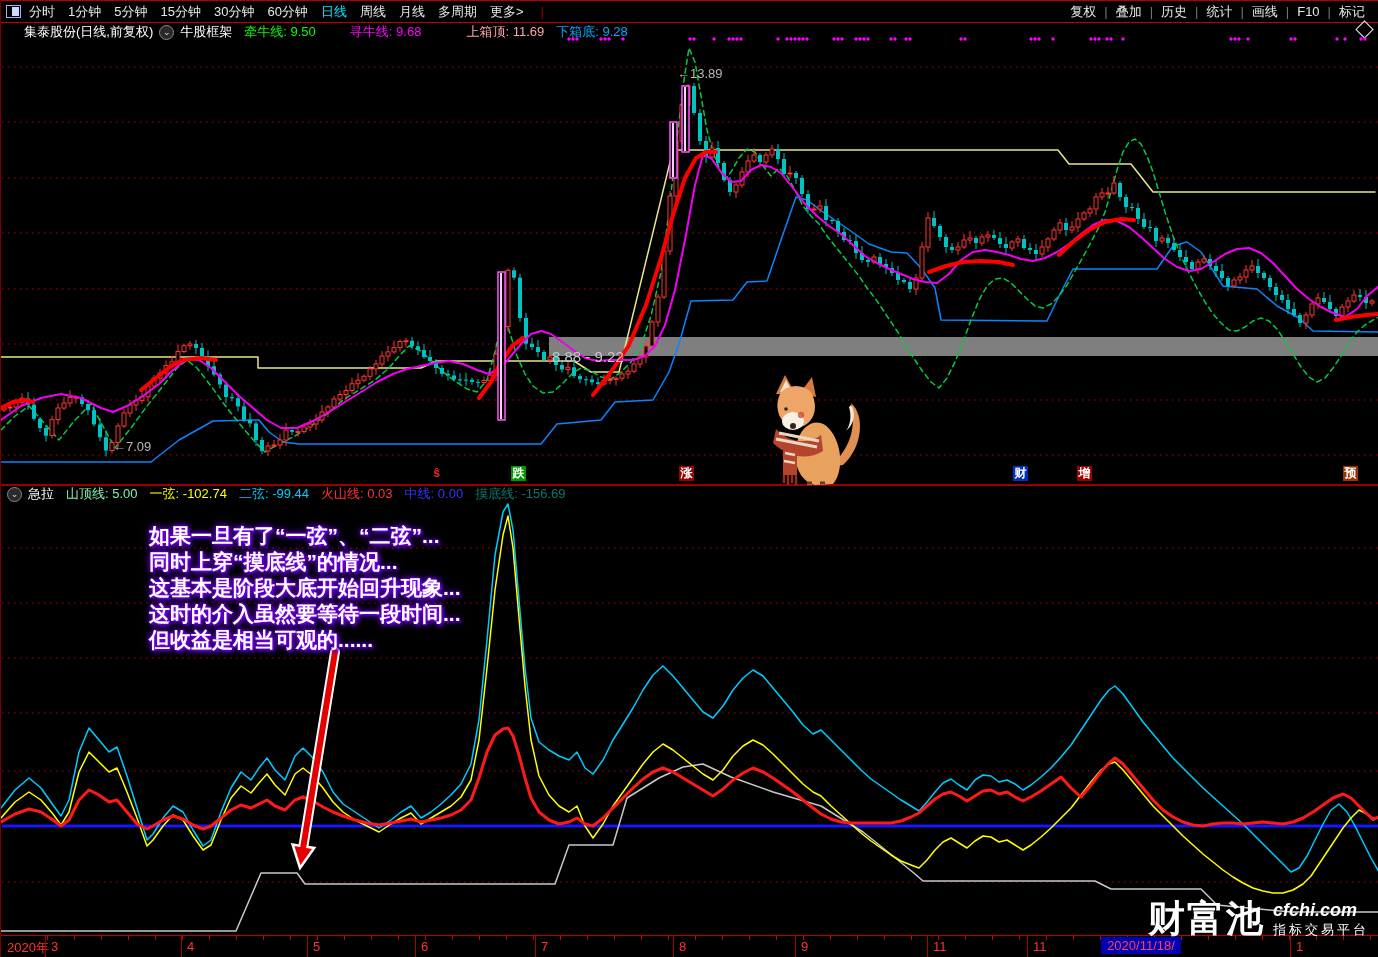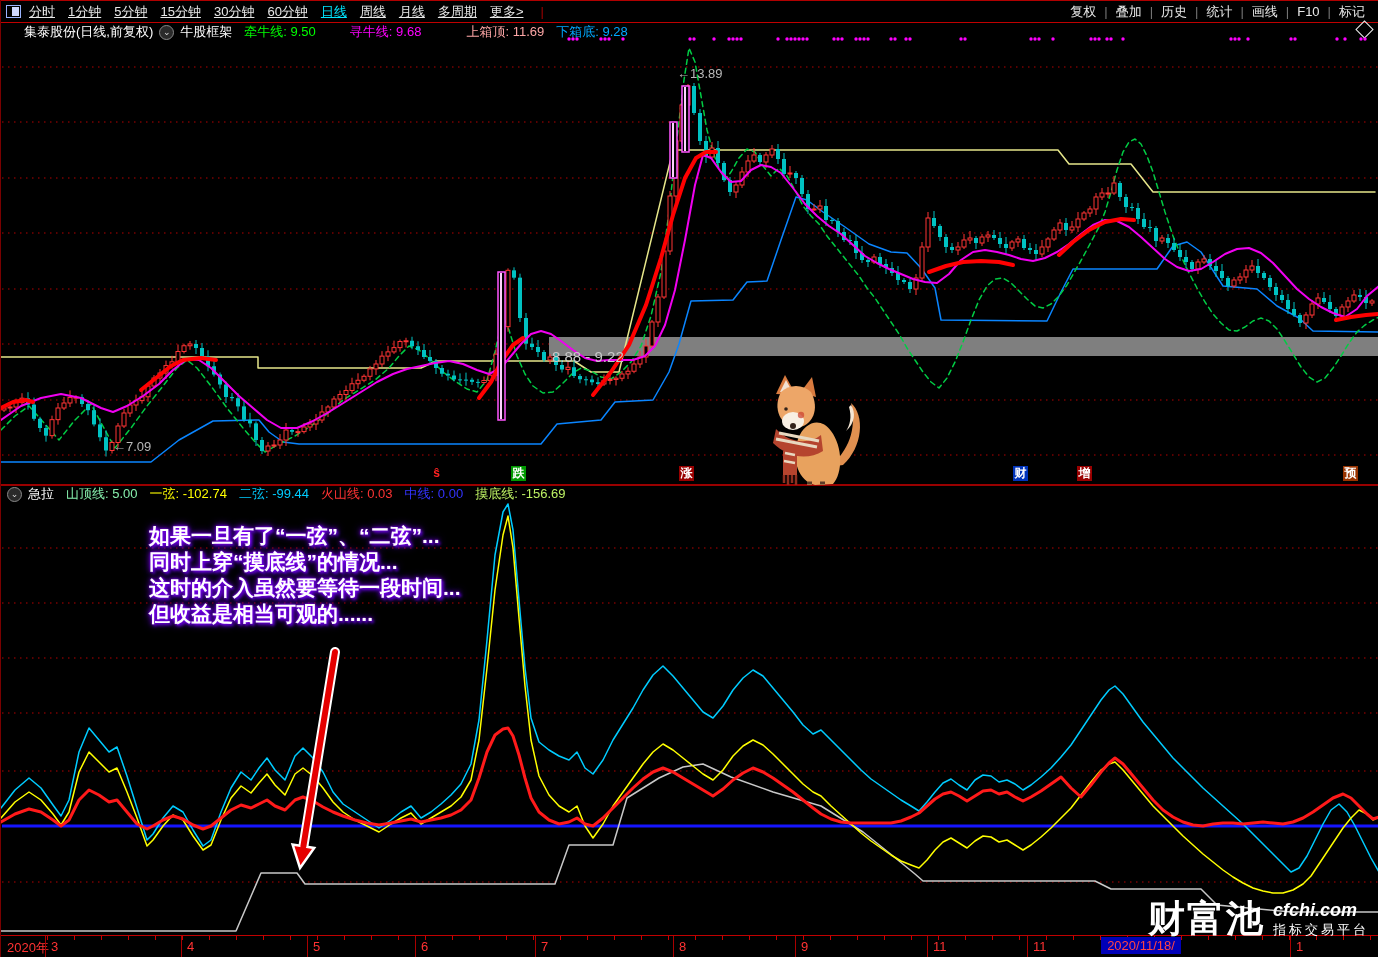--- a/index.html
+++ b/index.html
@@ -3,21 +3,21 @@
 <meta charset="utf-8">
 <style>
   html,body{margin:0;padding:0;background:#000;}
   #app{position:relative;width:1378px;height:957px;background:#000;overflow:hidden;
        font-family:"Liberation Sans","DejaVu Sans",sans-serif;border-left:1px solid #7a0000;border-right:1px solid #7a0000;}
   
   #toolbar{position:absolute;left:0;top:0;width:100%;height:21px;border-top:1px solid #b00000;border-bottom:1px solid #c00000;
            display:flex;align-items:center;font-size:13px;color:#e8e8e8;}
   #toolbar .win-icon{width:13px;height:11px;border:1px solid #9ab4ff;margin:0 8px 0 5px;position:relative;}
   #toolbar .win-icon::after{content:"";position:absolute;left:5px;top:1px;right:1px;bottom:1px;background:#cfd8ff;}
-  .period{margin-right:13px;cursor:default;white-space:nowrap;text-decoration:underline;}
+  .period{margin-right:13px;cursor:default;white-space:nowrap;}
   .period.active{color:#00e5ff;}
   #toolbar .tb-sep{color:#a00000;margin:0 4px;}
   #toolbar-right{margin-left:auto;display:flex;align-items:center;margin-right:6px;}
   #toolbar-right .rt{padding:0 8px;white-space:nowrap;}
   #toolbar-right .vsep{color:#777;}
   
   #titlebar{position:absolute;left:0;top:22px;width:100%;height:20px;display:flex;align-items:center;font-size:13px;color:#fff;}
   #titlebar .stock{margin-left:23px;}
   .circ-icon{width:13px;height:13px;border-radius:50%;background:#2a2a2a;border:1px solid #888;color:#ddd;
              font-size:9px;line-height:12px;text-align:center;margin:0 6px;}
@@ -668,26 +668,27 @@
   <div id="band-label" style="left:551px;top:348px;">8.88 - 9.22</div>
 
   <div id="pane2-header">
     <span class="circ-icon">⌄</span>
     <span class="kv">急拉</span>
     <span class="kv" style="color: #86efac;"><span>山顶线:</span> <span>5.00</span></span>
     <span class="kv" style="color: rgb(255, 255, 0);"><span>一弦:</span> <span>-102.74</span></span>
     <span class="kv" style="color: rgb(0, 204, 255);"><span>二弦:</span> <span>-99.44</span></span>
     <span class="kv" style="color: rgb(255, 51, 51);"><span>火山线:</span> <span>0.03</span></span>
     <span class="kv" style="color: rgb(51, 51, 255);"><span>中线:</span> <span>0.00</span></span>
-    <span class="kv" style="color: #bef264;"><span>摸底线:</span> <span>-156.69</span></span>
+    <span class="kv" style="color: #0f766e;"><span>摸底线:</span> <span>-156.69</span></span>
   </div>
 
   <div id="note-block">
     <div>如果一旦有了“一弦”、“二弦”...</div>
     <div>同时上穿“摸底线”的情况...</div>
+    <div>这基本是阶段大底开始回升现象...</div>
     <div>这时的介入虽然要等待一段时间...</div>
     <div>但收益是相当可观的......</div>
   </div>
 
   <svg id="fox" width="105" height="118" viewBox="0 0 105 118">
     <path d="M80,96 C100,78 102,46 88,34 C94,60 86,82 66,98 Z" fill="#e09050"></path>
     <path d="M86,38 C89,48 87,56 83,62 C92,54 93,44 88,36 Z" fill="#f4e6d4"></path>
     <path d="M52,116 C36,112 28,92 35,70 C42,52 58,48 68,62 C80,78 80,104 70,115 Z" fill="#e8a25e"></path>
     <polygon points="22,6 33,26 13,25" fill="#d97b3f"></polygon>
     <polygon points="49,8 53,28 37,24" fill="#d97b3f"></polygon>

